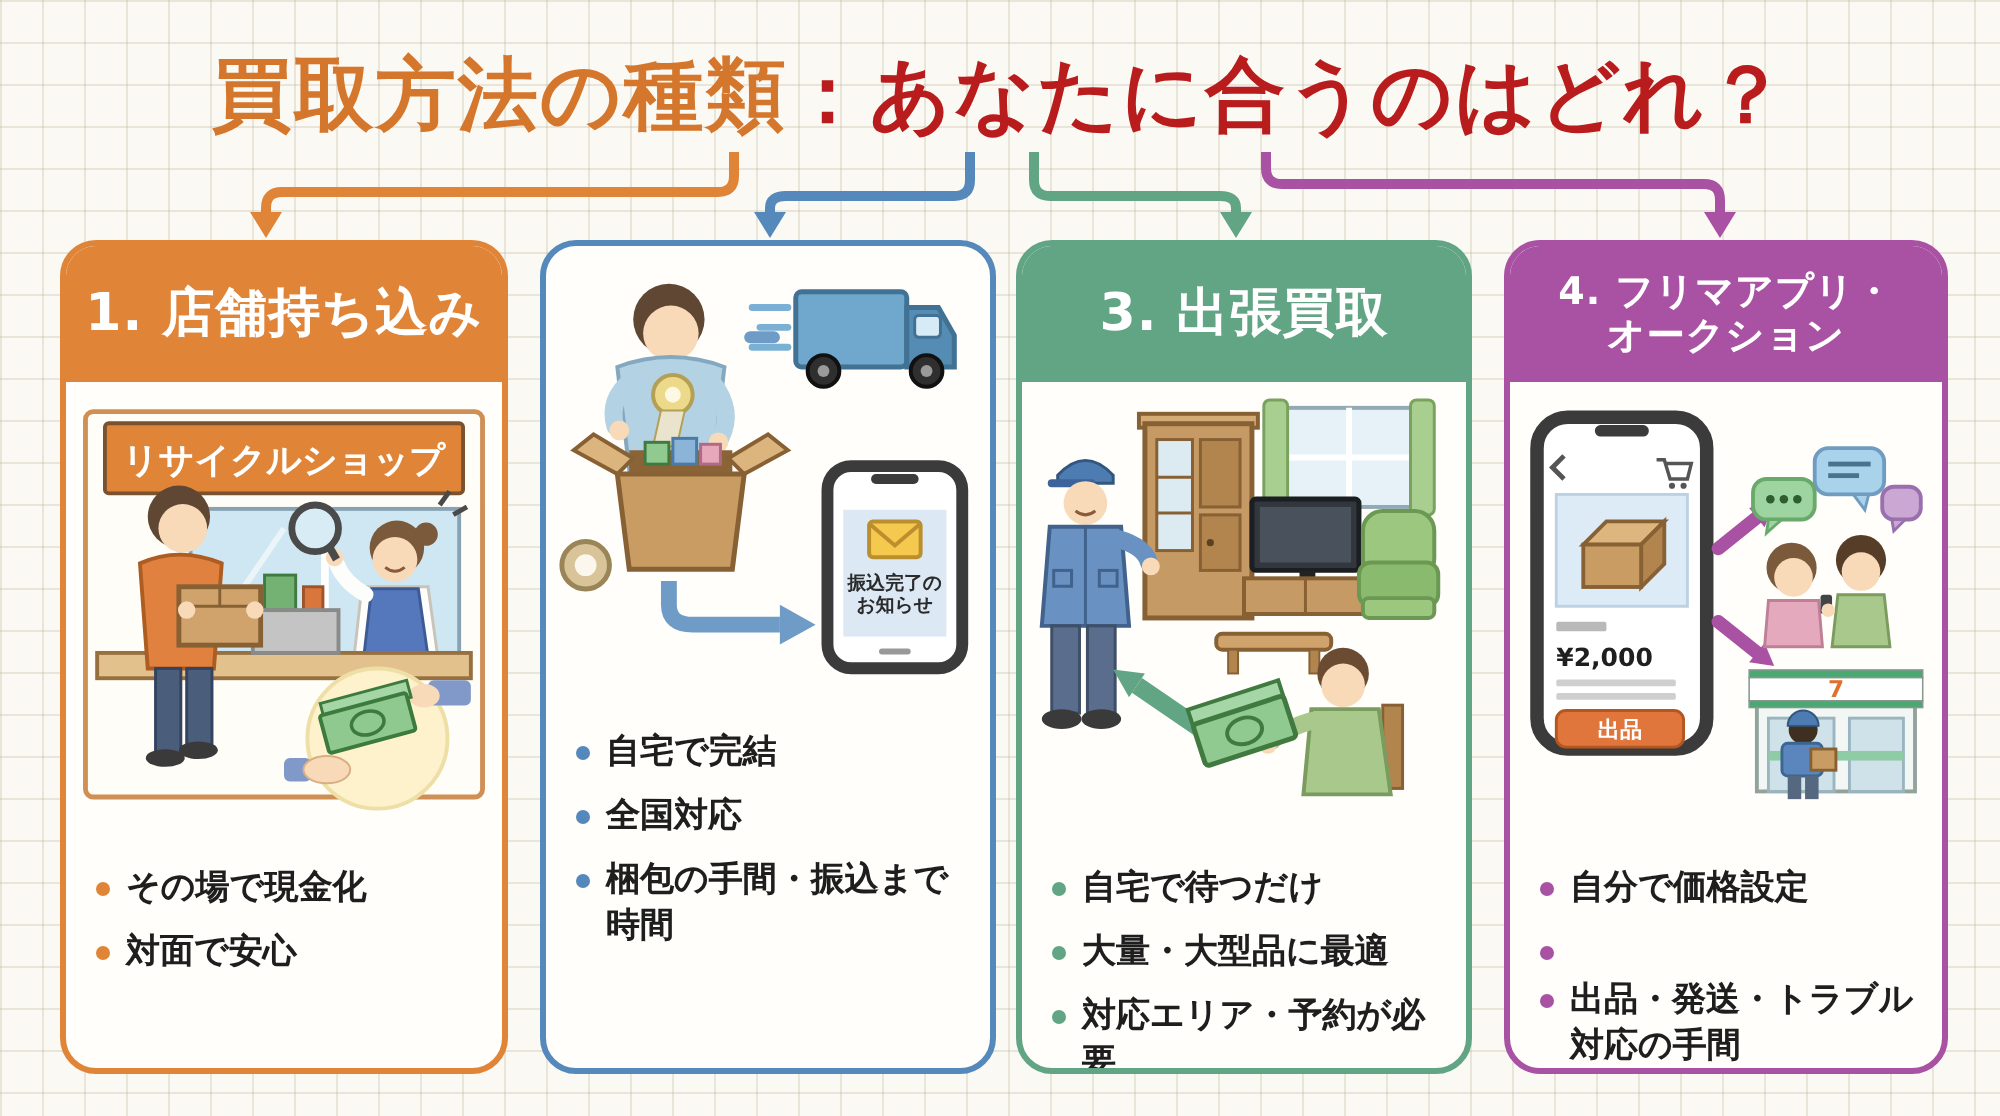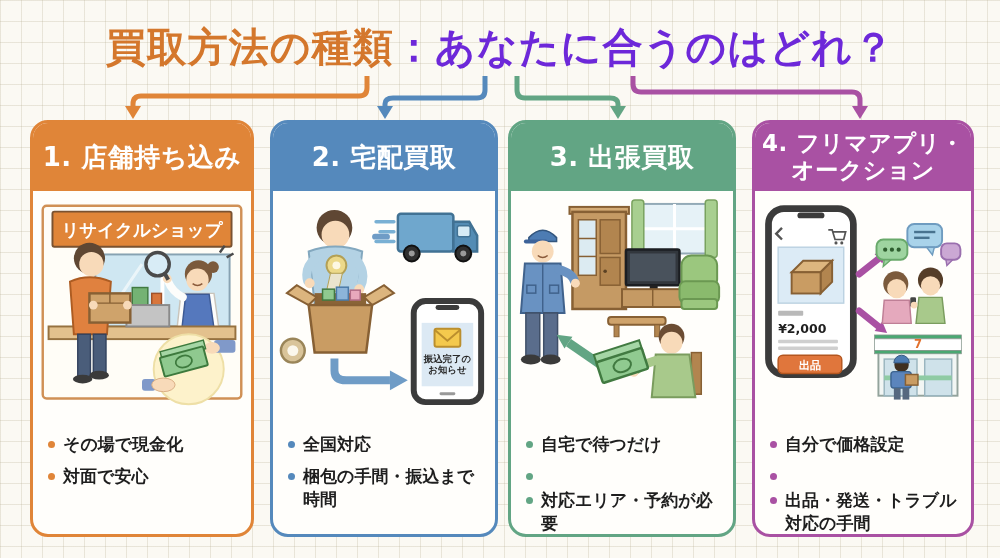--- a/index.html
+++ b/index.html
@@ -11,34 +11,34 @@
       linear-gradient(rgba(185,175,150,.28) 1px, transparent 1px),
       linear-gradient(90deg, rgba(185,175,150,.28) 1px, transparent 1px);
     background-size:21px 21px;
   }
   .title{
     position:absolute;top:20px;left:0;width:1000px;
     text-align:center;font-size:40px;font-weight:800;letter-spacing:1px;
     white-space:nowrap;
   }
   .title .hl{color:#D4772C;}
-  .title .rest{color:#6d28d9;}
+  .title .rest{color:#b91c1c;}
   #connectors{position:absolute;top:0;left:0;}
   .card{
     position:absolute;top:120px;height:417px;box-sizing:border-box;
     background:#FFFEFB;border:3px solid var(--c);border-radius:18px;
     overflow:hidden;display:flex;flex-direction:column;
   }
   .hdr{
     background:var(--c);color:#fff;min-height:68px;flex:0 0 68px;
     display:flex;flex-direction:column;align-items:center;justify-content:center;
     font-weight:800;font-size:26px;line-height:1.18;text-align:center;
     letter-spacing:.5px;
   }
-  .hdr.two-line{font-size:23px;}
+  .hdr.two-line{font-size:19px;}
   .hdr span:empty{display:none;}
   .illus{flex:0 0 232px;display:flex;align-items:center;justify-content:center;}
   .illus svg{width:100%;height:228px;display:block;}
   ul.bullets{list-style:none;margin:0;padding:10px 4px 8px 15px;}
   ul.bullets li{display:flex;align-items:flex-start;margin-bottom:9px;}
   .dot{flex:0 0 7px;width:7px;height:7px;border-radius:50%;background:var(--c);margin:8px 8px 0 0;}
   .btxt{font-size:17px;font-weight:700;color:#1E1E1E;line-height:1.35;}
 </style>
 </head>
 <body>
@@ -130,23 +130,20 @@
         <span class="btxt">その場で現金化</span>
       </li>
     <li>
         <span class="dot"></span>
         <span class="btxt">対面で安心</span>
       </li>
   </ul>
 </div>
 
 <div class="card" style="left: 270px; width: 228px; --c: #5589BC;">
-  <div class="hdr">
-    <span>2. 宅配買取</span>
-  </div>
   <div class="illus">
     <svg viewBox="0 0 224 228">
       <g>
         <circle cx="62" cy="34" r="18" fill="#5F4733"></circle>
         <circle cx="63" cy="41" r="14" fill="#F8DAB9"></circle>
         <path d="M36,58 Q63,48 90,58 L84,110 L42,110 Z" fill="#B3D2E4" stroke="#83A8BF" stroke-width="2"></path>
         <path d="M44,64 Q31,74 35,88" stroke="#B3D2E4" stroke-width="9" stroke-linecap="round" fill="none"></path>
         <circle cx="37" cy="90" r="5" fill="#F8DAB9"></circle>
         <path d="M84,66 Q95,80 88,94" stroke="#B3D2E4" stroke-width="9" stroke-linecap="round" fill="none"></path>
         <circle cx="87" cy="96" r="5" fill="#F8DAB9"></circle>
@@ -193,20 +190,24 @@
         <g>
           <rect x="163" y="136" width="26" height="18" rx="2" fill="#F4C94D" stroke="#BB8F2E" stroke-width="2"></rect>
           <path d="M163,137 L176,148 L189,137" fill="none" stroke="#BB8F2E" stroke-width="2"></path>
         </g>
         <text x="176" y="170" text-anchor="middle" font-size="9.5" font-weight="bold" fill="#2B2B2B"><tspan>振込完了の</tspan><tspan x="176" dy="11">お知らせ</tspan></text>
         <rect x="168" y="200" width="16" height="3" rx="1.5" fill="#999999"></rect>
       </g>
     </svg>
   </div>
   <ul class="bullets">
+    <li>
+        <span class="dot"></span>
+        <span class="btxt">自宅で完結</span>
+      </li>
     <li>
         <span class="dot"></span>
         <span class="btxt">全国対応</span>
       </li>
     <li>
         <span class="dot"></span>
         <span class="btxt">梱包の手間・振込まで時間</span>
       </li>
   </ul>
 </div>
@@ -287,20 +288,21 @@
       </g>
     </svg>
   </div>
   <ul class="bullets">
     <li>
         <span class="dot"></span>
         <span class="btxt">自宅で待つだけ</span>
       </li>
     <li>
         <span class="dot"></span>
+        <span class="btxt">大量・大型品に最適</span>
       </li>
     <li>
         <span class="dot"></span>
         <span class="btxt">対応エリア・予約が必要</span>
       </li>
   </ul>
 </div>
 
 <div class="card" style="left: 752px; width: 222px; --c: #A951A3;">
   <div class="hdr two-line">

